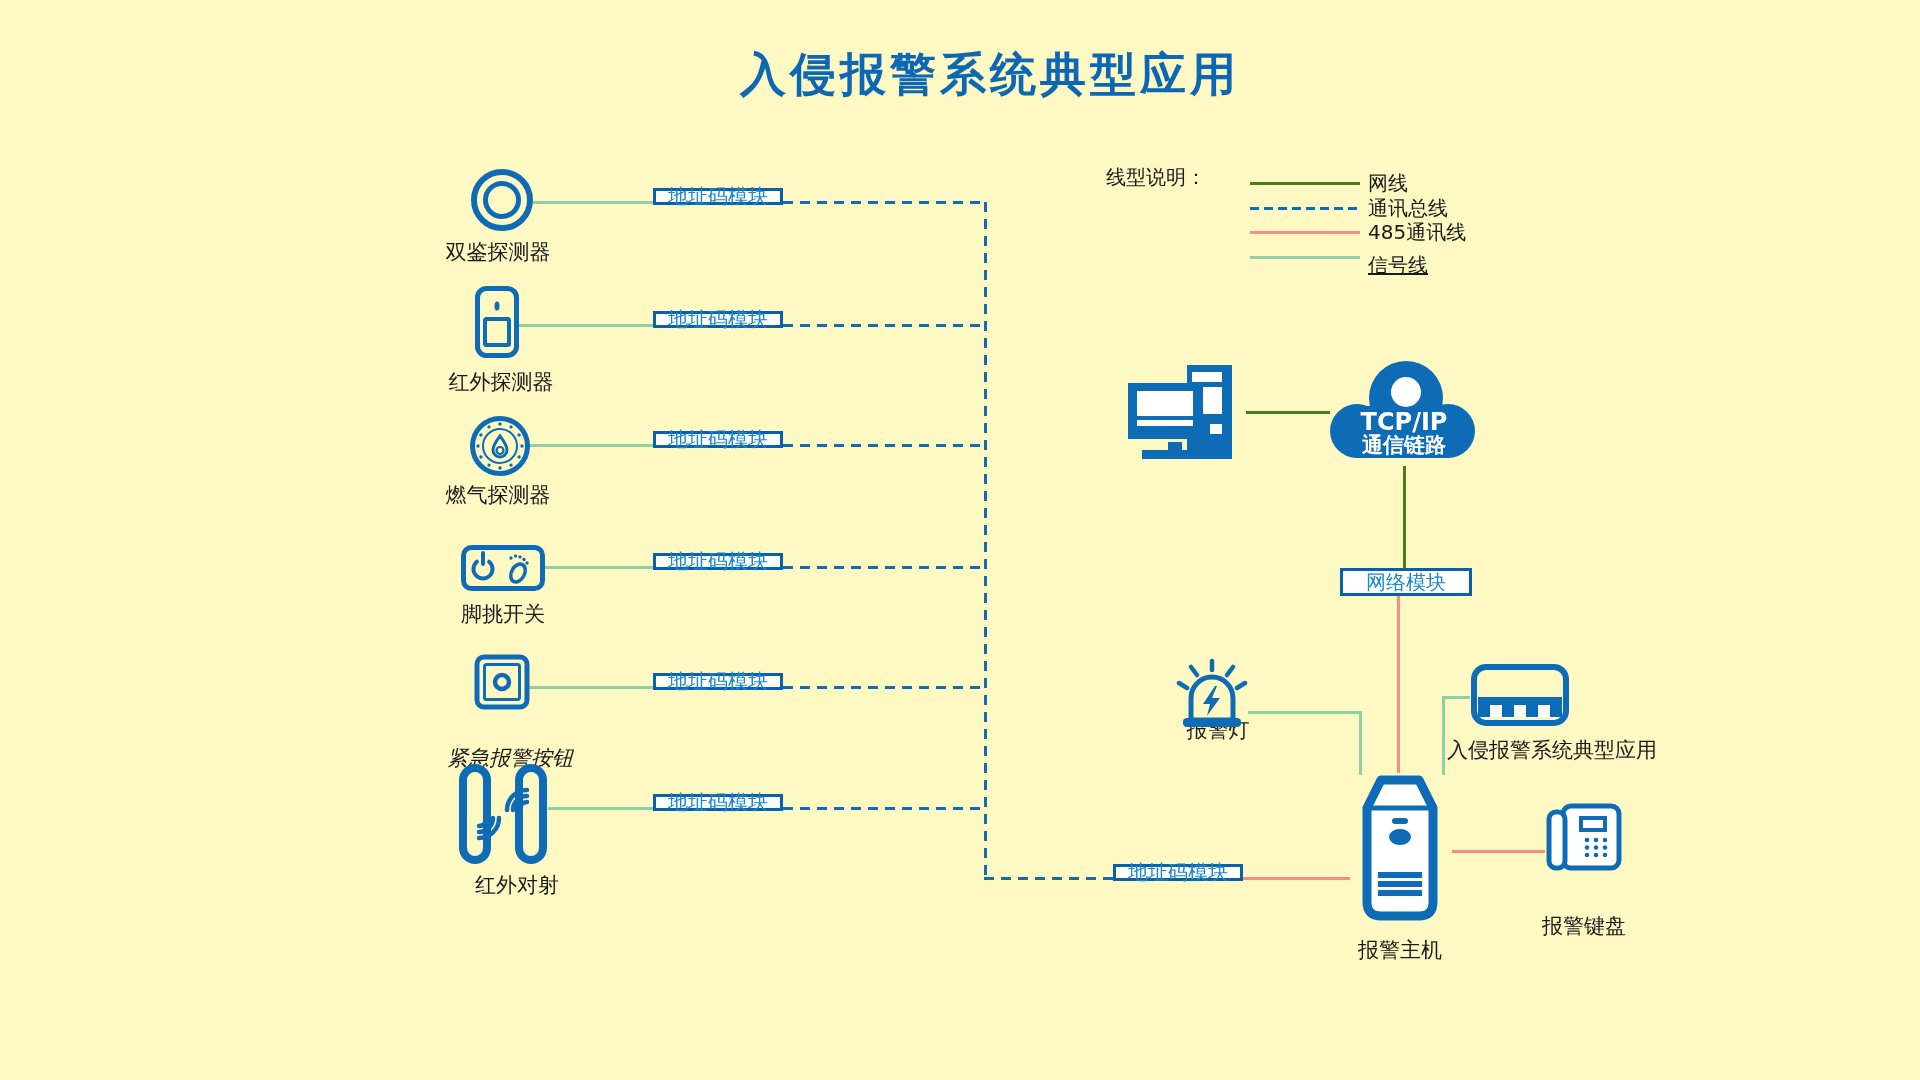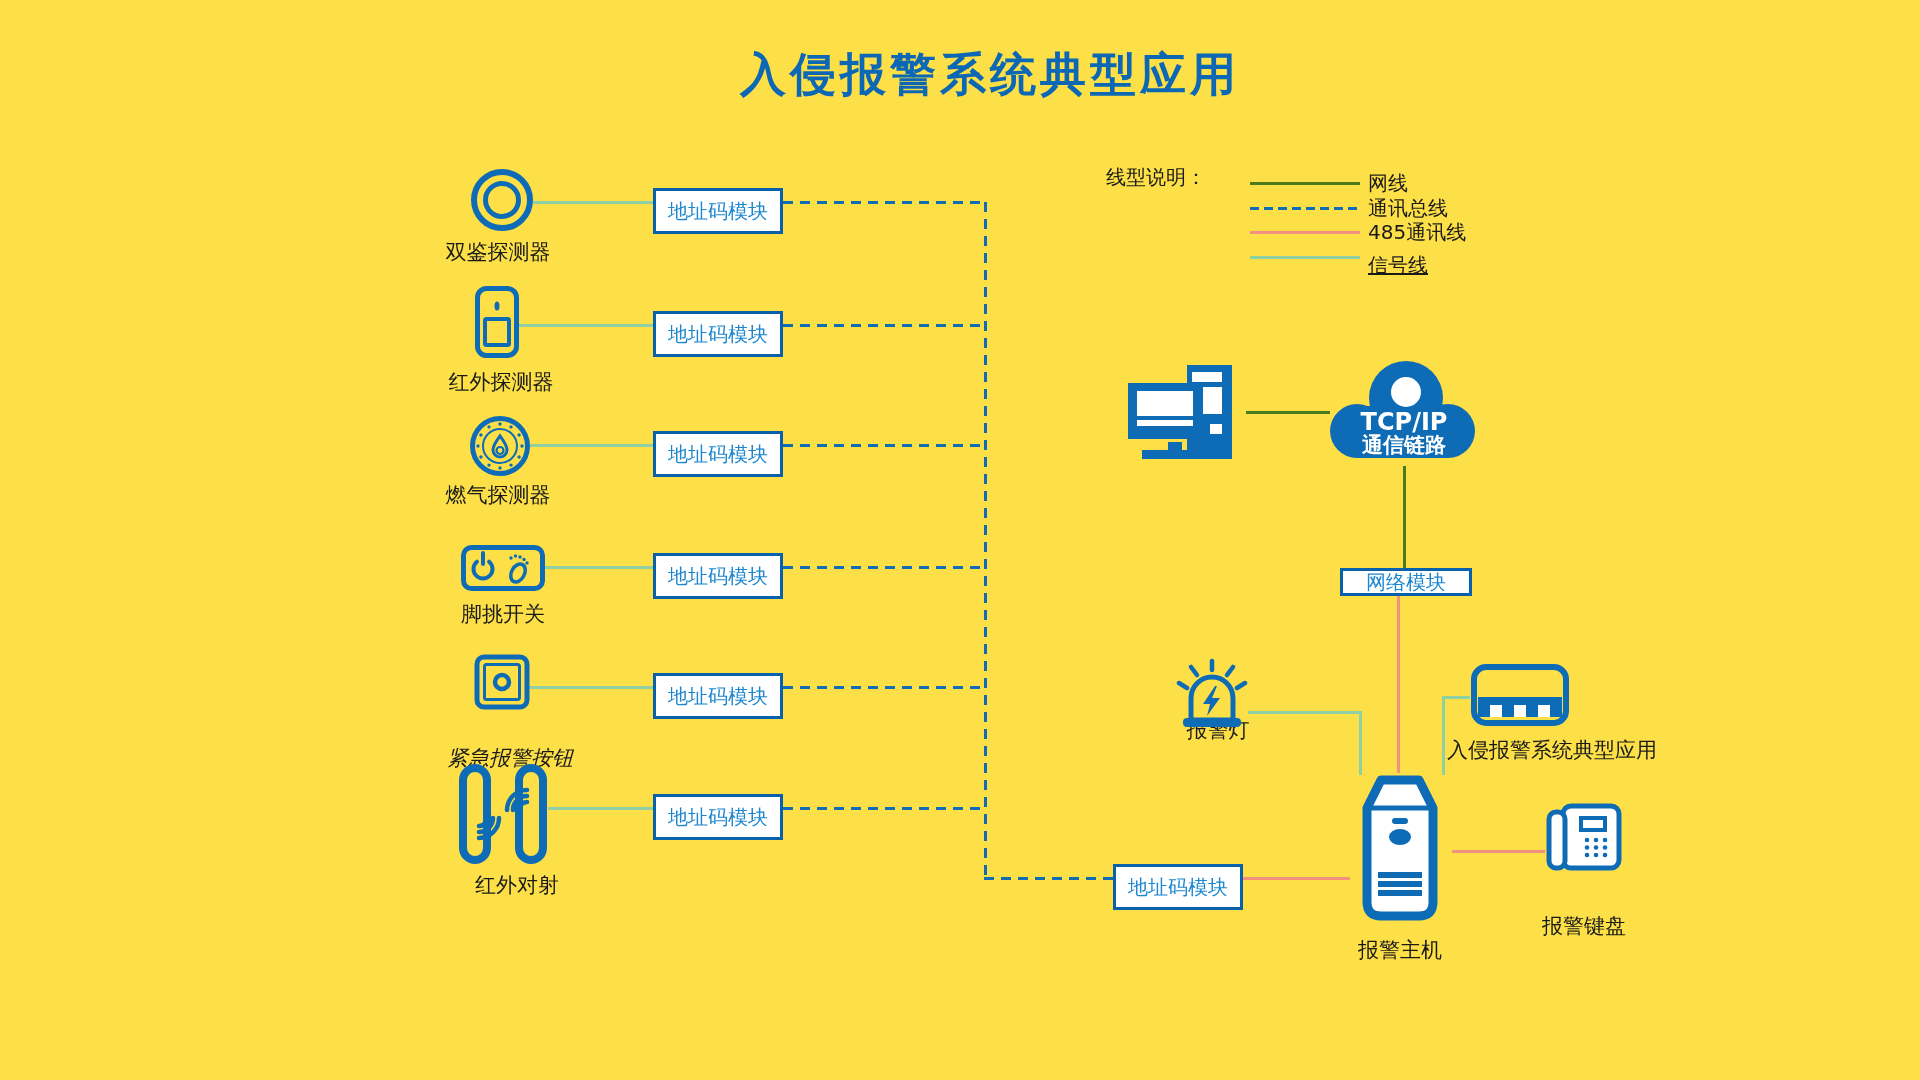--- a/index.html
+++ b/index.html
@@ -1,20 +1,20 @@
 <!DOCTYPE html>
 <html><head>
 <meta charset="utf-8">
 <style>
   html,body{margin:0;padding:0;background:#fff;}
-  .canvas{position:relative;width:1920px;height:1080px;background:#fde047;overflow:hidden;
+  .canvas{position:relative;width:1920px;height:1080px;background:#fef9c3;overflow:hidden;
           font-family:"DejaVu Sans","Liberation Sans",sans-serif;}
   .title{position:absolute;left:990px;top:44px;transform:translateX(-50%);
          font-size:46px;font-weight:bold;color:#0c68b4;letter-spacing:4px;white-space:nowrap;}
-  .module-box{position:absolute;width:130px;height:46px;border:3px solid #0a61ab;box-sizing:border-box;
+  .module-box{position:absolute;width:130px;height:17px;border:3px solid #0a61ab;box-sizing:border-box;
           display:flex;align-items:center;justify-content:center;font-size:20px;color:#1e87cf;
           background:#fff;white-space:nowrap;z-index:3;}
   .netbox{width:132px;height:28px;}
   .dev-label{position:absolute;transform:translateX(-50%);font-size:21px;color:#1a1a1a;white-space:nowrap;}
   .legend-heading{position:absolute;font-size:20px;color:#1a1a1a;white-space:nowrap;}
   .legend-label{position:absolute;font-size:20px;color:#1a1a1a;white-space:nowrap;}
   .hline{position:absolute;height:3px;z-index:1;}
   .vline{position:absolute;width:3px;z-index:1;}
   .sig{background:#8fd0a5;}
   .net{background:#4c7b1e;}

